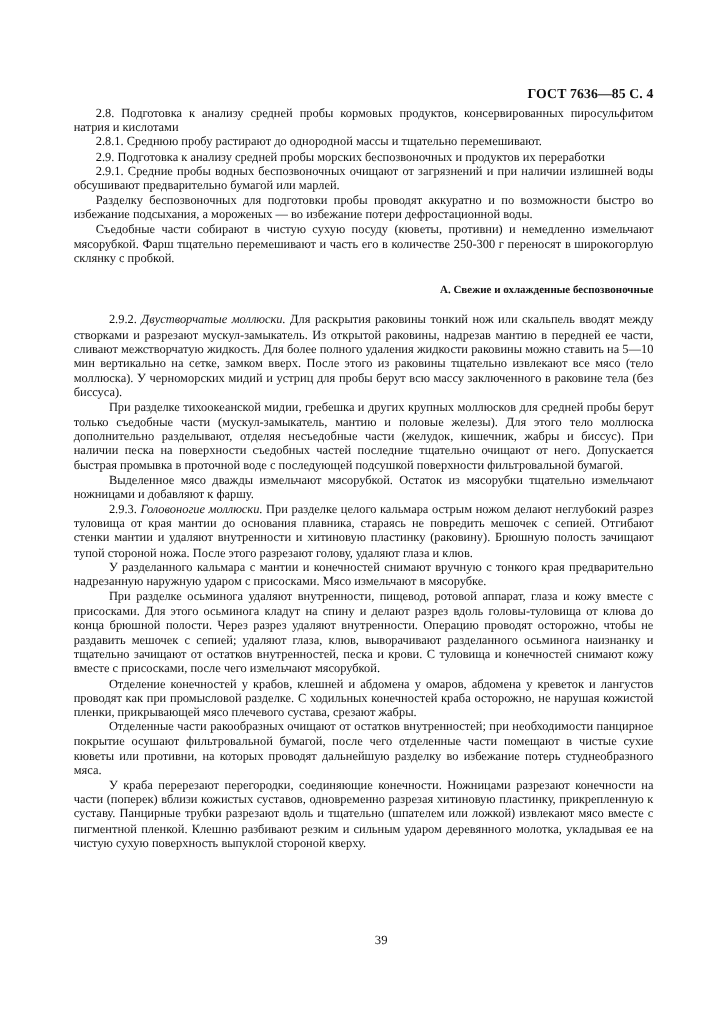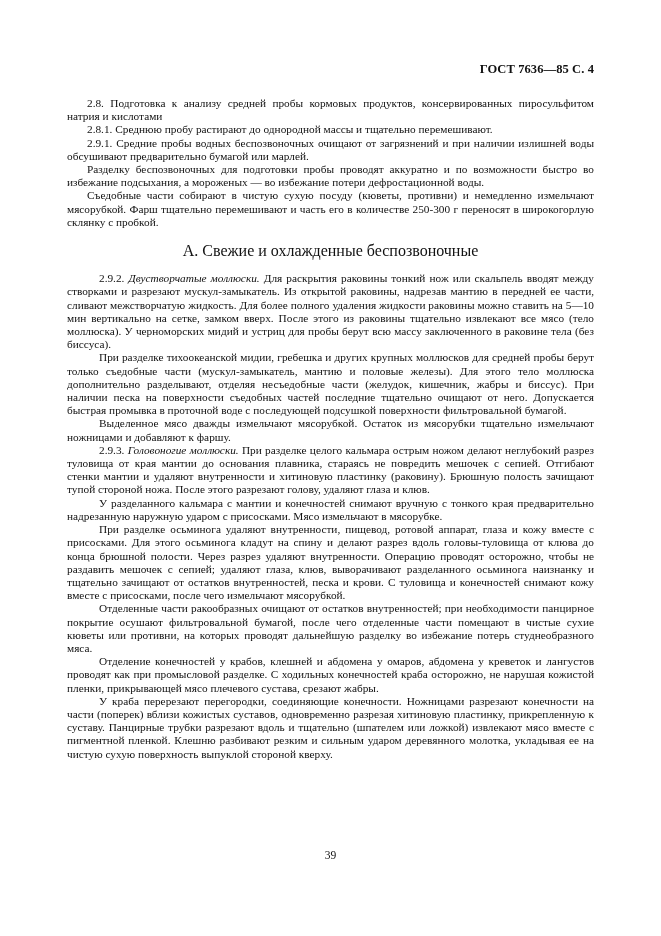--- a/index.html
+++ b/index.html
@@ -17,21 +17,21 @@
     }
     .page {
       position: absolute;
       left: 67px;
       top: 0;
       width: 527px;
     }
     .running-header {
       position: absolute;
       right: 0;
-      top: 62px;
+      top: 78px;
       font-weight: bold;
       font-size: 12.5px;
       letter-spacing: 0.1px;
     }
     .body-block {
       position: absolute;
       left: 0;
       top: 97px;
       width: 527px;
       font-size: 11.3px;
@@ -42,60 +42,61 @@
       margin: 0;
       text-indent: 20px;
       text-align: justify;
     }
     .p.first-section { text-indent: 20px; }
     .p.deep { text-indent: 32px; }
     .b { font-weight: normal; }
     .i { font-style: italic; margin-top: 44px; }
     .section-heading {
       margin: 15px 0 15px 0;
-      text-align: center;
-      font-weight: normal;
-      font-size: 16px;
+      text-align: right;
+      font-weight: bold;
+      font-size: 10px;
     }
     .page-number {
       position: absolute;
-      left: 0;
+      left: 16px;
       width: 527px;
       top: 849px;
       text-align: center;
       font-size: 11.5px;
     }
   </style>
 </head>
 <body>
 
 <div class="page">
 
   <div class="running-header">ГОСТ 7636—85 С. 4</div>
 
   <div class="body-block">
 
     <p class="p first-section"><span>2.8.</span> <span class="b">Подготовка к анализу средней пробы кормовых продуктов, консервированных пиросульфитом натрия и кислотами</span></p>
     <p class="p">2.8.1. Среднюю пробу растирают до однородной массы и тщательно перемешивают.</p>
 
+    <p class="p"><span>2.9.</span> <span class="b">Подготовка к анализу средней пробы морских беспозвоночных и продуктов их переработки</span></p>
     <p class="p">2.9.1. Средние пробы водных беспозвоночных очищают от загрязнений и при наличии излишней воды обсушивают предварительно бумагой или марлей.</p>
     <p class="p">Разделку беспозвоночных для подготовки пробы проводят аккуратно и по возможности быстро во избежание подсыхания,  а мороженых — во избежание потери дефростационной воды.</p>
     <p class="p">Съедобные части собирают в чистую сухую посуду (кюветы, противни) и немедленно измельчают мясорубкой. Фарш тщательно перемешивают и часть его в количестве 250-300 г переносят в широкогорлую склянку с пробкой.</p>
 
     <div class="section-heading">А. Свежие и охлажденные беспозвоночные</div>
 
     <p class="p deep"><span>2.9.2. </span><span class="i">Двустворчатые моллюски.</span><span> Для раскрытия раковины тонкий нож или скальпель вводят между створками и разрезают мускул-замыкатель. Из открытой раковины, надрезав мантию в передней ее части, сливают межстворчатую жидкость. Для более полного удаления жидкости раковины можно ставить на 5—10 мин вертикально на сетке, замком вверх. После этого из раковины тщательно извлекают все мясо (тело моллюска). У черноморских мидий и устриц для пробы берут всю массу заключенного в раковине тела (без биссуса).</span></p>
     <p class="p deep">При разделке тихоокеанской мидии, гребешка и других крупных моллюсков для средней пробы берут только съедобные части (мускул-замыкатель, мантию и половые железы). Для этого тело моллюска дополнительно разделывают, отделяя несъедобные части (желудок, кишечник, жабры и биссус). При наличии песка на поверхности съедобных частей последние тщательно очищают от него. Допускается быстрая промывка в проточной воде с последующей подсушкой поверхности фильтровальной бумагой.</p>
     <p class="p deep">Выделенное мясо дважды измельчают мясорубкой. Остаток из мясорубки тщательно измельчают ножницами и добавляют к фаршу.</p>
 
     <p class="p deep"><span>2.9.3. </span><span class="i">Головоногие моллюски.</span><span> При разделке целого кальмара острым ножом делают неглубокий разрез туловища от края мантии до основания плавника, стараясь не повредить мешочек с сепией. Отгибают стенки мантии и удаляют внутренности и хитиновую пластинку (раковину). Брюшную полость зачищают тупой стороной ножа. После этого разрезают голову, удаляют глаза и клюв.</span></p>
     <p class="p deep">У разделанного кальмара с мантии и конечностей снимают вручную с тонкого края предварительно надрезанную наружную ударом с присосками. Мясо измельчают в мясорубке.</p>
     <p class="p deep">При разделке осьминога удаляют внутренности, пищевод, ротовой аппарат, глаза и кожу вместе с присосками. Для этого осьминога кладут на спину и делают разрез вдоль головы-туловища от клюва до конца брюшной полости. Через разрез удаляют внутренности. Операцию проводят осторожно, чтобы не раздавить мешочек с сепией; удаляют глаза, клюв, выворачивают разделанного осьминога наизнанку и тщательно зачищают от остатков внутренностей, песка и крови. С туловища и конечностей снимают кожу вместе с присосками, после чего измельчают мясорубкой.</p>
 
+    <p class="p deep">Отделение конечностей у крабов, клешней и абдомена у омаров, абдомена у креветок и лангустов проводят как при промысловой разделке. С ходильных конечностей краба осторожно, не нарушая кожистой пленки, прикрывающей мясо плечевого сустава, срезают жабры.</p>
     <p class="p deep">Отделенные части ракообразных очищают от остатков внутренностей; при необходимости панцирное покрытие осушают фильтровальной бумагой, после чего отделенные части помещают в чистые сухие кюветы или противни, на которых проводят дальнейшую разделку во избежание потерь студнеобразного мяса.</p>
-    <p class="p deep">Отделение конечностей у крабов, клешней и абдомена у омаров, абдомена у креветок и лангустов проводят как при промысловой разделке. С ходильных конечностей краба осторожно, не нарушая кожистой пленки, прикрывающей мясо плечевого сустава, срезают жабры.</p>
     <p class="p deep">У краба перерезают перегородки, соединяющие конечности. Ножницами разрезают конечности на части (поперек) вблизи кожистых суставов, одновременно разрезая хитиновую пластинку, прикрепленную к суставу. Панцирные трубки разрезают вдоль и тщательно (шпателем или ложкой) извлекают мясо вместе с пигментной пленкой. Клешню разбивают резким и сильным ударом деревянного молотка, укладывая ее на чистую сухую поверхность выпуклой стороной кверху.</p>
 
   </div>
 
   <div class="page-number">39</div>
 
 </div>
 
 </body></html>

